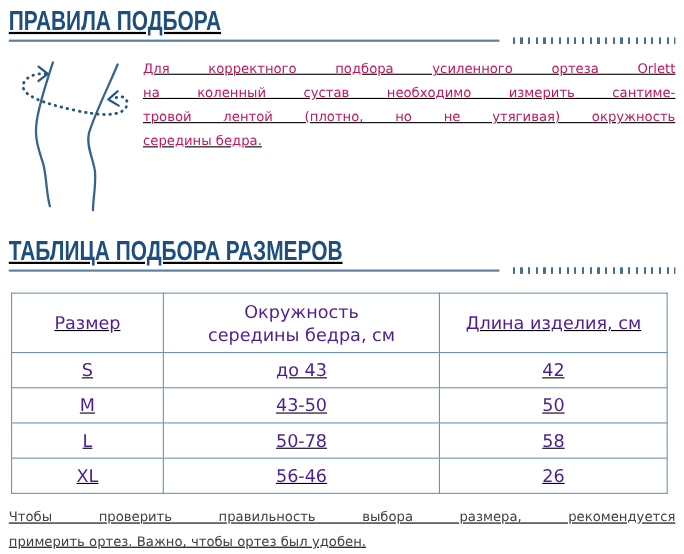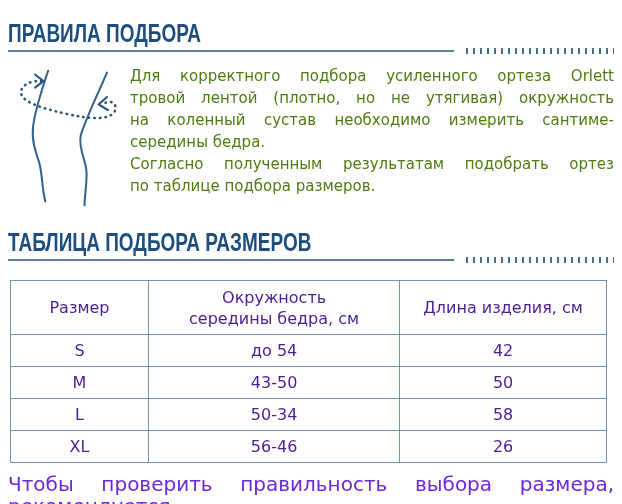--- a/index.html
+++ b/index.html
@@ -1,22 +1,23 @@
 <!DOCTYPE html>
 <html lang="ru"><head>
 <meta charset="utf-8">
 <style>
   html, body { margin: 0; padding: 0; background: #ffffff; }
   .page {
     width: 622px; height: 504px;
     box-sizing: border-box;
-    padding: 20px 8px 0 8px;
+    padding: 6px 8px 0 8px;
     background: #ffffff;
     font-family: "DejaVu Sans", sans-serif;
     overflow: hidden;
+    text-decoration: underline;
   }
   .sec-title {
     margin: 0;
     color: #1d4e7e;
     font-family: "Liberation Sans", sans-serif;
     font-weight: 700;
     font-size: 25px;
     line-height: 27px;
     letter-spacing: 0px;
     white-space: nowrap;
@@ -24,21 +25,21 @@
     transform-origin: 0 50%;
   }
   .rule { display: flex; align-items: center; gap: 12px; height: 8px; }
   .rule .bar { flex: 1; height: 2px; background: #5b80a4; }
   .rule .ticks {
     width: 148px; height: 6px;
     background: repeating-linear-gradient(to right, #4a6d8e 0 2px, transparent 2px 7px);
   }
   .rules-body { display: flex; gap: 10px; margin-top: 10px; height: 148px; }
   .leg-figure { flex: 0 0 112px; }
-  .paragraphs { flex: 1; color: #4d7c0f; font-size: 15px; line-height: 22px; }
+  .paragraphs { flex: 1; color: #be185d; font-size: 12px; line-height: 22px; }
   .text-line { text-align: justify; text-align-last: justify; }
   .text-line:last-child { text-align-last: left; }
   .sizes-section { margin-top: 16px; }
   table.size-table {
     border-collapse: collapse;
     width: 597px;
     margin: 16px 0 0 2px;
     color: #4c1d95;
     font-size: 16px;
     table-layout: fixed;
@@ -48,21 +49,21 @@
     text-align: center;
     font-weight: 400;
     padding: 0;
   }
   .size-table thead th { height: 53px; line-height: 21px; }
   .size-table tbody td { height: 31px; }
   .col-size { width: 23.1%; }
   .col-circ { width: 42.2%; }
   .col-len  { width: 34.7%; }
   .wrap-narrow { display: inline-block; max-width: 190px; }
-  .footnote { margin-top: 10px; color: #6d28d9; font-size: 20px; line-height: 22px; }
+  .footnote { margin-top: 10px; color: #404040; font-size: 12px; line-height: 22px; }
 </style>
 </head>
 <body>
 
 <div class="page">
 
   <section>
     <h1 class="sec-title">ПРАВИЛА ПОДБОРА</h1>
     <div class="rule">
       <div class="bar"></div>
@@ -78,27 +79,23 @@
 
         <path d="M36,14 C24,13 13,19 14,27 C15,36 35,43 62,49 C88,55 108,56 114,47 C118,40 112,33 103,38" fill="none" stroke="#27557f" stroke-width="2.8" stroke-linecap="round" stroke-dasharray="0.5 5.5"></path>
 
         <polyline points="29,7 38,14 29,21" fill="none" stroke="#27557f" stroke-width="2.2" stroke-linecap="round" stroke-linejoin="round"></polyline>
         <polyline points="106,31 97,39 107,45" fill="none" stroke="#27557f" stroke-width="2.2" stroke-linecap="round" stroke-linejoin="round"></polyline>
       </svg>
 
       <div class="paragraphs">
         <div>
             <div class="text-line">Для корректного подбора усиленного ортеза Orlett</div>
+            <div class="text-line">на коленный сустав необходимо измерить сантиме-</div>
             <div class="text-line">тровой лентой (плотно, но не утягивая) окружность</div>
-            <div class="text-line">на коленный сустав необходимо измерить сантиме-</div>
             <div class="text-line">середины бедра.</div>
-          </div>
-        <div>
-            <div class="text-line">Согласно полученным результатам подобрать ортез</div>
-            <div class="text-line">по таблице подбора размеров.</div>
           </div>
       </div>
     </div>
   </section>
 
   <section class="sizes-section">
     <h1 class="sec-title">ТАБЛИЦА ПОДБОРА РАЗМЕРОВ</h1>
     <div class="rule">
       <div class="bar"></div>
       <div class="ticks"></div>
@@ -110,39 +107,40 @@
           <th class="col-size">Размер</th>
           <th class="col-circ">
             <span class="wrap-narrow">Окружность середины бедра, см</span>
           </th>
           <th class="col-len">Длина изделия, см</th>
         </tr>
       </thead>
       <tbody>
           <tr>
           <td>S</td>
-          <td>до 54</td>
+          <td>до 43</td>
           <td>42</td>
         </tr>
           <tr>
           <td>M</td>
           <td>43-50</td>
           <td>50</td>
         </tr>
           <tr>
           <td>L</td>
-          <td>50-34</td>
+          <td>50-78</td>
           <td>58</td>
         </tr>
           <tr>
           <td>XL</td>
           <td>56-46</td>
           <td>26</td>
         </tr>
         </tbody>
     </table>
 
     <div class="footnote">
         <div class="text-line">Чтобы проверить правильность выбора размера, рекомендуется</div>
+        <div class="text-line">примерить ортез. Важно, чтобы ортез был удобен.</div>
       </div>
   </section>
 
 </div>
 
 </body></html>

